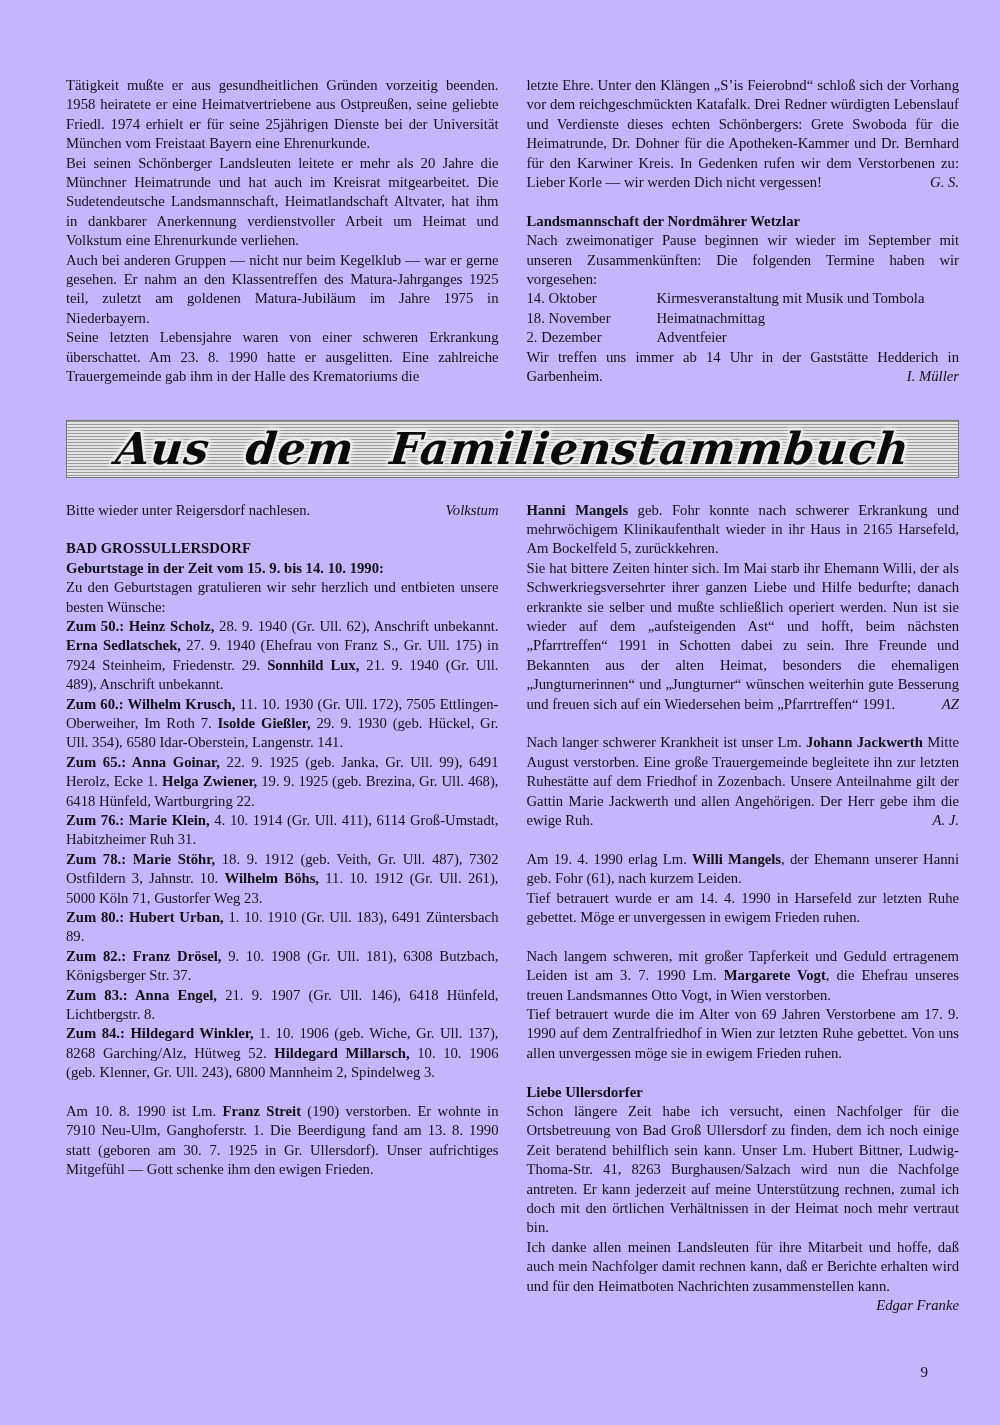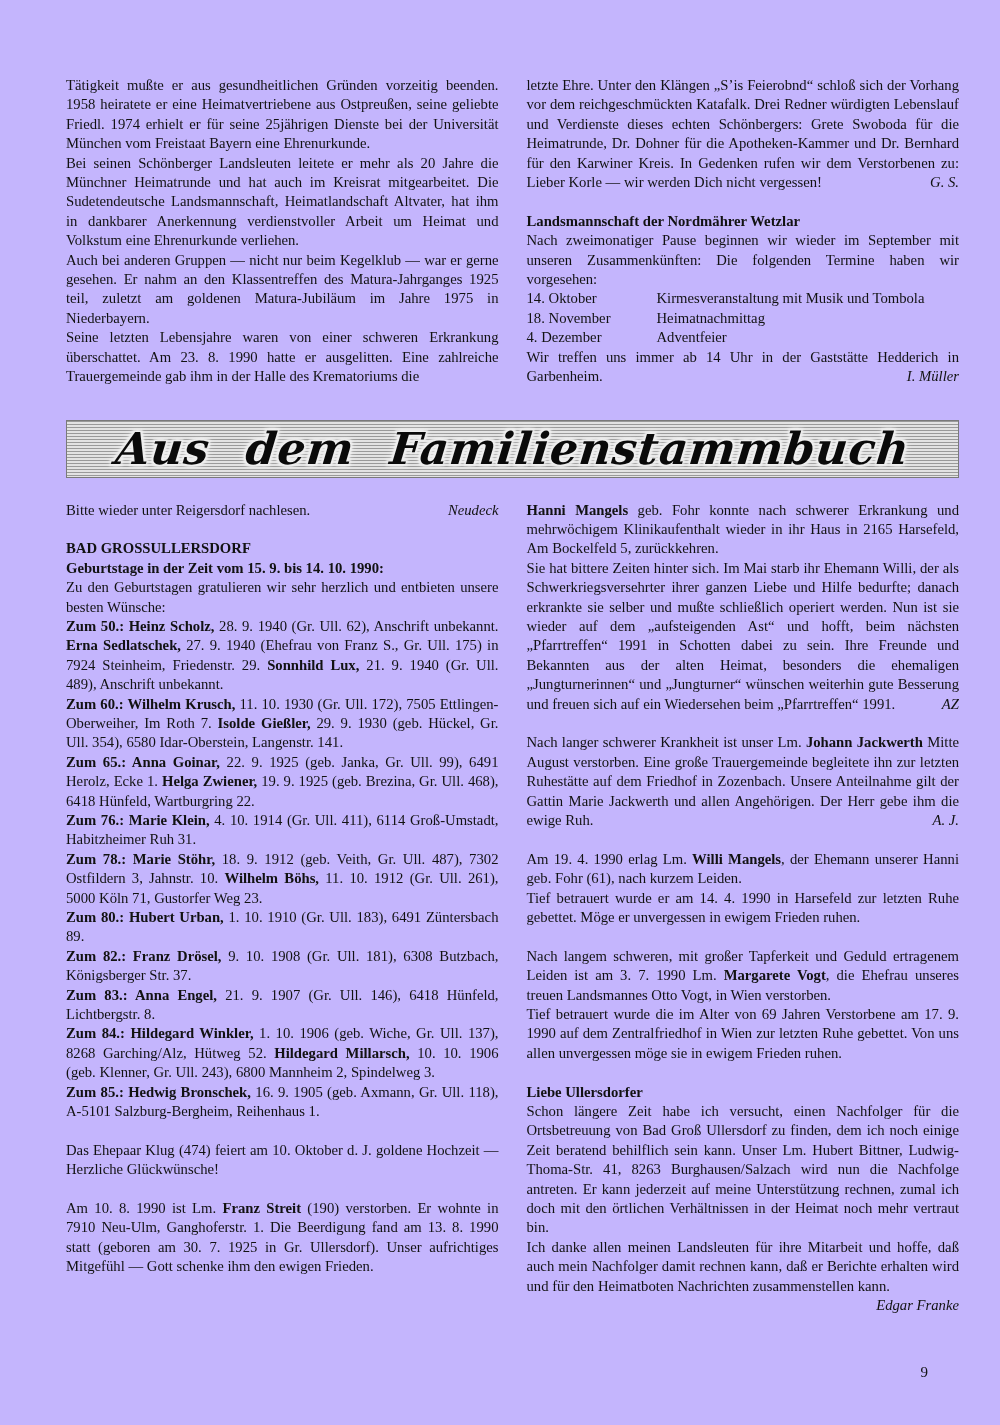--- a/index.html
+++ b/index.html
@@ -79,49 +79,47 @@
         <div class="schedule">
           <div class="schedule-row">
             <span class="schedule-date">14. Oktober</span>
             <span class="schedule-event">Kirmesveranstaltung mit Musik und Tombola</span>
           </div>
           <div class="schedule-row">
             <span class="schedule-date">18. November</span>
             <span class="schedule-event">Heimatnachmittag</span>
           </div>
           <div class="schedule-row">
-            <span class="schedule-date">4. Dezember</span>
+            <span class="schedule-date">2. Dezember</span>
             <span class="schedule-event">Adventfeier</span>
           </div>
         </div>
         <p class="para p"><span>Wir treffen uns immer ab 14 Uhr in der Gaststätte Hedderich in Garbenheim. </span><span class="s-sig">I. Müller</span></p>
       </div>
   </div>
 
   <div class="banner">
     <span class="banner-text">Aus dem Familienstammbuch</span>
   </div>
 
   <div class="columns">
     <div class="col">
-        <p class="para p"><span>Bitte wieder unter Reigersdorf nachlesen. </span><span class="s-sig">Neudeck</span></p>
+        <p class="para p"><span>Bitte wieder unter Reigersdorf nachlesen. </span><span class="s-sig">Volkstum</span></p>
         <p class="para hc gap"><span>BAD GROSSULLERSDORF</span></p>
         <p class="para p"><span class="s-b">Geburtstage in der Zeit vom 15. 9. bis 14. 10. 1990:</span></p>
         <p class="para p"><span>Zu den Geburtstagen gratulieren wir sehr herzlich und entbieten unsere besten Wünsche:</span></p>
         <p class="para p"><span class="s-b">Zum 50.: Heinz Scholz,</span><span> 28. 9. 1940 (Gr. Ull. 62), Anschrift unbekannt. </span><span class="s-b">Erna Sedlatschek,</span><span> 27. 9. 1940 (Ehefrau von Franz S., Gr. Ull. 175) in 7924 Steinheim, Friedenstr. 29. </span><span class="s-b">Sonnhild Lux,</span><span> 21. 9. 1940 (Gr. Ull. 489), Anschrift unbekannt.</span></p>
         <p class="para p"><span class="s-b">Zum 60.: Wilhelm Krusch,</span><span> 11. 10. 1930 (Gr. Ull. 172), 7505 Ettlingen-Oberweiher, Im Roth 7. </span><span class="s-b">Isolde Gießler,</span><span> 29. 9. 1930 (geb. Hückel, Gr. Ull. 354), 6580 Idar-Oberstein, Langenstr. 141.</span></p>
         <p class="para p"><span class="s-b">Zum 65.: Anna Goinar,</span><span> 22. 9. 1925 (geb. Janka, Gr. Ull. 99), 6491 Herolz, Ecke 1. </span><span class="s-b">Helga Zwiener,</span><span> 19. 9. 1925 (geb. Brezina, Gr. Ull. 468), 6418 Hünfeld, Wartburgring 22.</span></p>
         <p class="para p"><span class="s-b">Zum 76.: Marie Klein,</span><span> 4. 10. 1914 (Gr. Ull. 411), 6114 Groß-Umstadt, Habitzheimer Ruh 31.</span></p>
         <p class="para p"><span class="s-b">Zum 78.: Marie Stöhr,</span><span> 18. 9. 1912 (geb. Veith, Gr. Ull. 487), 7302 Ostfildern 3, Jahnstr. 10. </span><span class="s-b">Wilhelm Böhs,</span><span> 11. 10. 1912 (Gr. Ull. 261), 5000 Köln 71, Gustorfer Weg 23.</span></p>
         <p class="para p"><span class="s-b">Zum 80.: Hubert Urban,</span><span> 1. 10. 1910 (Gr. Ull. 183), 6491 Züntersbach 89.</span></p>
         <p class="para p"><span class="s-b">Zum 82.: Franz Drösel,</span><span> 9. 10. 1908 (Gr. Ull. 181), 6308 Butzbach, Königsberger Str. 37.</span></p>
         <p class="para p"><span class="s-b">Zum 83.: Anna Engel,</span><span> 21. 9. 1907 (Gr. Ull. 146), 6418 Hünfeld, Lichtbergstr. 8.</span></p>
         <p class="para p"><span class="s-b">Zum 84.: Hildegard Winkler,</span><span> 1. 10. 1906 (geb. Wiche, Gr. Ull. 137), 8268 Garching/Alz, Hütweg 52. </span><span class="s-b">Hildegard Millarsch,</span><span> 10. 10. 1906 (geb. Klenner, Gr. Ull. 243), 6800 Mannheim 2, Spindelweg 3.</span></p>
-        <p class="para p"><span class="s-b">Zum 85.: Hedwig Bronschek,</span><span> 16. 9. 1905 (geb. Axmann, Gr. Ull. 118), A-5101 Salzburg-Bergheim, Reihenhaus 1.</span></p>
-        <p class="para p gap"><span>Das Ehepaar Klug (474) feiert am 10. Oktober d. J. goldene Hochzeit — Herzliche Glückwünsche!</span></p>
         <p class="para p gap"><span>Am 10. 8. 1990 ist Lm. </span><span class="s-b">Franz Streit</span><span> (190) verstorben. Er wohnte in 7910 Neu-Ulm, Ganghoferstr. 1. Die Beerdigung fand am 13. 8. 1990 statt (geboren am 30. 7. 1925 in Gr. Ullersdorf). Unser aufrichtiges Mitgefühl — Gott schenke ihm den ewigen Frieden.</span></p>
       </div>
     <div class="col">
         <p class="para p"><span class="s-b">Hanni Mangels</span><span> geb. Fohr konnte nach schwerer Erkrankung und mehrwöchigem Klinikaufenthalt wieder in ihr Haus in 2165 Harsefeld, Am Bockelfeld 5, zurückkehren.</span></p>
         <p class="para p"><span>Sie hat bittere Zeiten hinter sich. Im Mai starb ihr Ehemann Willi, der als Schwerkriegsversehrter ihrer ganzen Liebe und Hilfe bedurfte; danach erkrankte sie selber und mußte schließlich operiert werden. Nun ist sie wieder auf dem „aufsteigenden Ast“ und hofft, beim nächsten „Pfarrtreffen“ 1991 in Schotten dabei zu sein. Ihre Freunde und Bekannten aus der alten Heimat, besonders die ehemaligen „Jungturnerinnen“ und „Jungturner“ wünschen weiterhin gute Besserung und freuen sich auf ein Wiedersehen beim „Pfarrtreffen“ 1991. </span><span class="s-sig">AZ</span></p>
         <p class="para p gap"><span>Nach langer schwerer Krankheit ist unser Lm. </span><span class="s-b">Johann Jackwerth</span><span> Mitte August verstorben. Eine große Trauergemeinde begleitete ihn zur letzten Ruhestätte auf dem Friedhof in Zozenbach. Unsere Anteilnahme gilt der Gattin Marie Jackwerth und allen Angehörigen. Der Herr gebe ihm die ewige Ruh. </span><span class="s-sig">A. J.</span></p>
         <p class="para p gap"><span>Am 19. 4. 1990 erlag Lm. </span><span class="s-b">Willi Mangels</span><span>, der Ehemann unserer Hanni geb. Fohr (61), nach kurzem Leiden.</span></p>
         <p class="para p"><span>Tief betrauert wurde er am 14. 4. 1990 in Harsefeld zur letzten Ruhe gebettet. Möge er unvergessen in ewigem Frieden ruhen.</span></p>
         <p class="para p gap"><span>Nach langem schweren, mit großer Tapferkeit und Geduld ertragenem Leiden ist am 3. 7. 1990 Lm. </span><span class="s-b">Margarete Vogt</span><span>, die Ehefrau unseres treuen Landsmannes Otto Vogt, in Wien verstorben.</span></p>
         <p class="para p"><span>Tief betrauert wurde die im Alter von 69 Jahren Verstorbene am 17. 9. 1990 auf dem Zentralfriedhof in Wien zur letzten Ruhe gebettet. Von uns allen unvergessen möge sie in ewigem Frieden ruhen.</span></p>

